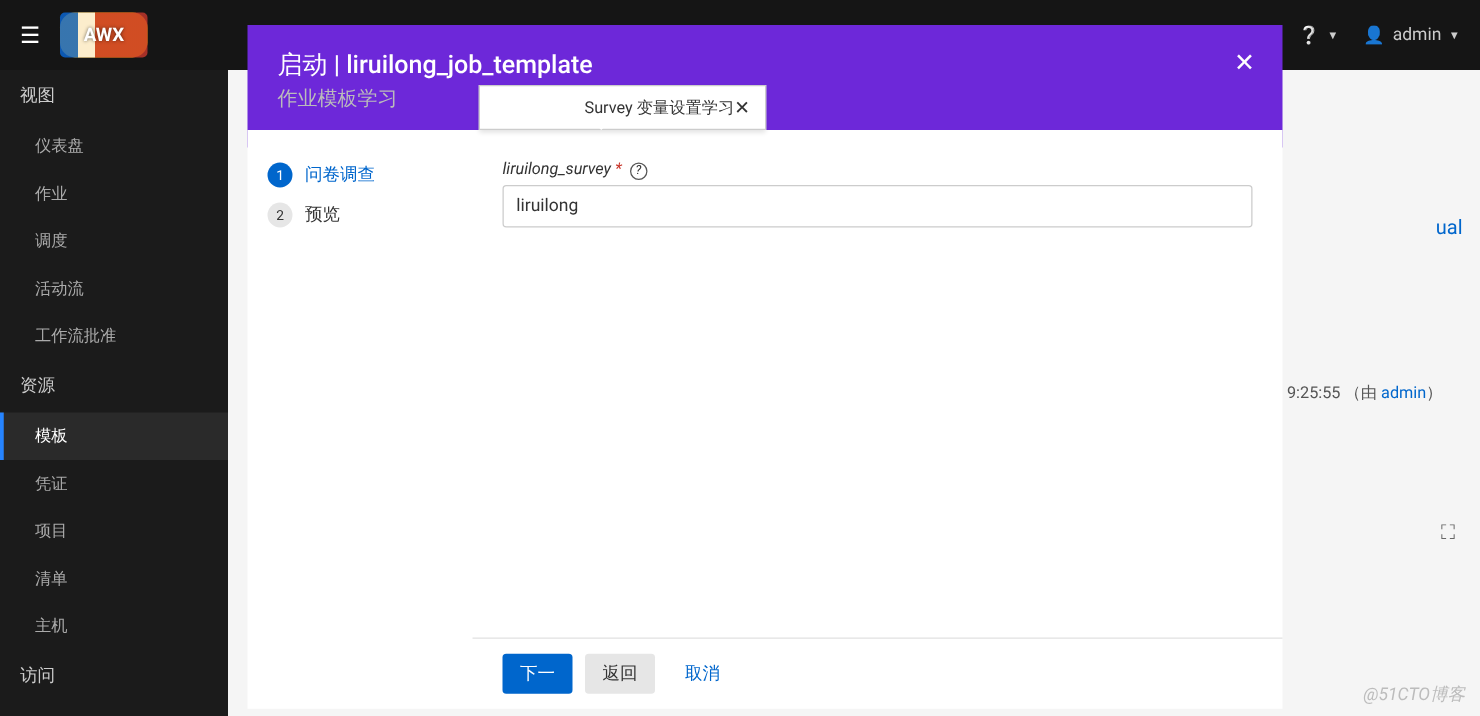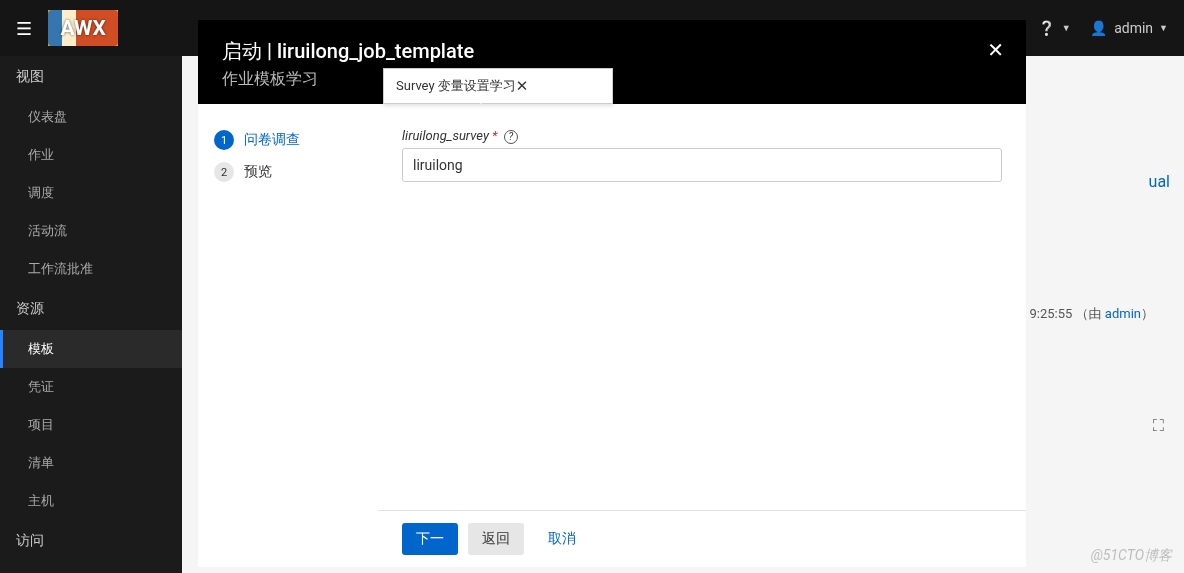--- a/index.html
+++ b/index.html
@@ -1,44 +1,44 @@
 <!DOCTYPE html>
 <html><head>
   <meta charset="utf-8">
   <style>
     * { margin:0; padding:0; box-sizing:border-box; font-family:-apple-system,BlinkMacSystemFont,"Segoe UI",Roboto,sans-serif; }
     body { background:#151515; color:#fff; width:1184px; height:573px; overflow:hidden; position:relative; }
     .topbar { height:56px; background:#151515; display:flex; align-items:center; justify-content:space-between; padding:0 16px; }
     .topbar-left { display:flex; align-items:center; gap:16px; }
     .menu-btn { color:#fff; font-size:18px; cursor:pointer; }
-    .logo { width:70px; height:36px; background:#f0a500; border-radius:0; position:relative; display:flex; align-items:center; justify-content:center; font-weight:bold; color:#fff; font-size:21px; }
+    .logo { width:70px; height:36px; background:#f0a500; border-radius:12px; position:relative; display:flex; align-items:center; justify-content:center; font-weight:bold; color:#fff; font-size:15px; }
     .logo::before { content:""; position:absolute; inset:0; background:linear-gradient(90deg,#0969da 20%,#fff 20%,#fff 40%,#c9372c 40%); border-radius:4px; opacity:0.8; }
     .logo span { position:relative; z-index:1; text-shadow:0 0 3px rgba(0,0,0,0.6); }
     .topbar-right { display:flex; align-items:center; gap:20px; color:#ccc; font-size:14px; }
     .tb-item { display:flex; align-items:center; gap:6px; cursor:pointer; }
     .sidebar { position:absolute; left:0; top:56px; width:212px; height:calc(100% - 56px); background:#1b1b1b; overflow:auto; }
     .sb-hdr { display:flex; justify-content:space-between; align-items:center; padding:12px 16px; color:#ccc; font-size:14px; cursor:pointer; }
     .sb-item { padding:10px 16px 10px 28px; color:#aaa; font-size:13px; cursor:pointer; }
     .sb-item.active { background:#2a2a2a; border-left:3px solid #2684ff; padding-left:25px; color:#fff; }
     .chev { font-size:10px; }
     .bg-content { position:absolute; left:182px; top:56px; right:0; bottom:0; background:#f5f5f5; color:#333; padding:20px; }
     .bg-link { color:#0066cc; }
     .bg-meta { position:absolute; right:30px; top:220px; color:#555; font-size:13px;margin-top:29px; }
-    .modal-hdr-wrap { position:absolute; left:198px; top:20px; right:158px; background:#000000; padding:18px 24px 28px; }
+    .modal-hdr-wrap { position:absolute; left:198px; top:20px; right:158px; background:#6d28d9; padding:18px 24px 28px; }
     .mh-title { font-size:20px; font-weight:500; color:#fff; }
     .mh-sub { color:#bbb; font-size:16px; margin-top:4px; }
     .mh-close { position:absolute; right:22px; top:18px; color:#fff; font-size:20px; cursor:pointer; }
     .modal-body { position:absolute; left:198px; top:104px; right:158px; bottom:6px; background:#fff; display:flex; color:#333; }
     .steps { width:180px; padding:20px 12px; }
     .step { display:flex; align-items:center; gap:10px; padding:6px 4px; font-size:14px; }
     .step-badge { width:20px; height:20px; border-radius:50%; display:flex; align-items:center; justify-content:center; font-size:11px; background:#e6e6e6; color:#333; }
     .step.active .step-badge { background:#0066cc; color:#fff; }
     .step.active .step-label { color:#0066cc; }
     .main { flex:1; display:flex; flex-direction:column; position:relative; }
-    .tooltip { position:absolute; left:5px; top:-36px; background:#fff; border:1px solid #ccc; width:230px; height:36px; display:flex; align-items:center; justify-content:flex-start; padding:0 12px; font-size:13px; box-shadow:0 2px 4px rgba(0,0,0,.12); z-index:5; }
+    .tooltip { position:absolute; left:5px; top:-36px; background:#fff; border:1px solid #ccc; width:230px; height:36px; display:flex; align-items:center; justify-content:flex-end; padding:0 12px; font-size:13px; box-shadow:0 2px 4px rgba(0,0,0,.12); z-index:5; }
     .tooltip::after { content:""; position:absolute; left:90px; bottom:-8px; border:7px solid transparent; border-top-color:#fff; }
     .tt-x { cursor:pointer; font-size:15px; }
     .fields { flex:1; padding:24px 24px 0 24px; }
     .flabel { font-size:13px; color:#333; margin-bottom:4px;font-style:italic; }
     .flabel .req { color:#c9372c; }
     .flabel .help { display:inline-block; width:14px; height:14px; border:1.2px solid #555; border-radius:50%; font-size:10px; line-height:12px; text-align:center; margin-left:3px; }
     .finput { width:100%; height:34px; border:1px solid #ccc; border-radius:3px; padding:0 10px; font-size:14px; color:#333; }
     .footer { border-top:1px solid #e1e1e1; padding:12px 24px; display:flex; gap:10px; align-items:center; }
     .btn { height:32px; padding:0 14px; border:none; border-radius:3px; font-size:14px; cursor:pointer; }
     .btn.primary { background:#0066cc; color:#fff; }

